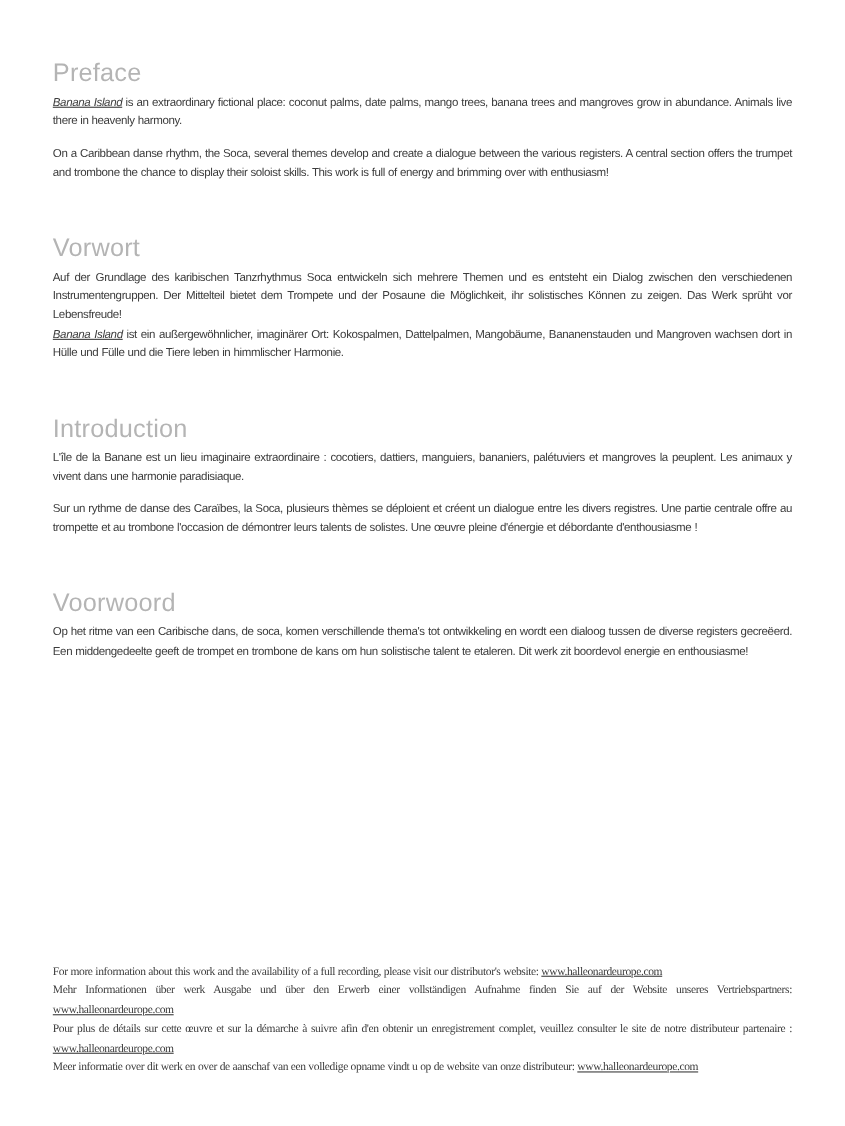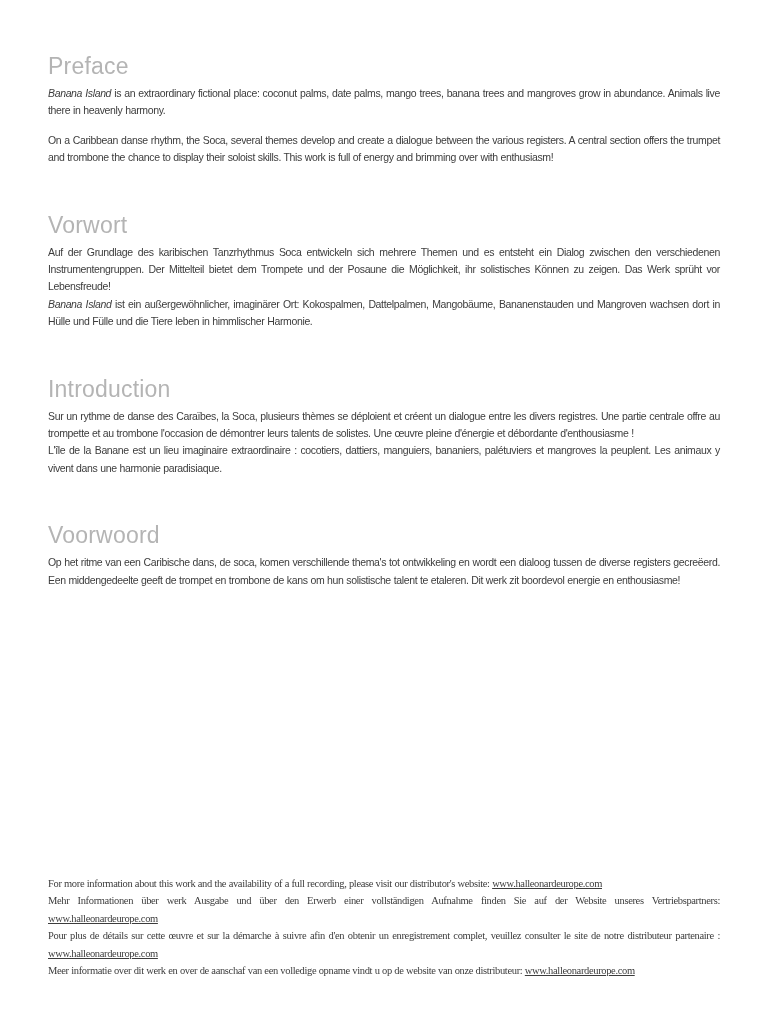--- a/index.html
+++ b/index.html
@@ -29,21 +29,21 @@
   .body-para {
     margin: 0 0 12px 0;
     font-size: 10.5px;
     letter-spacing: -0.35px;
     word-spacing: 0.2px;
     line-height: 17.4px;
     color: #3c3c3c;
     text-align: justify;
   }
   .body-para.last { margin-bottom: 0; }
-  .body-para em { font-style: italic; }
+  .body-para em { font-style: italic; text-decoration: underline; }
   .footer {
     position: absolute;
     left: 48px;
     right: 48px;
     top: 875px;
   }
   .footer-para {
     margin: 0;
     font-size: 10.5px;
     letter-spacing: -0.35px;
@@ -72,22 +72,22 @@
     </section>
 
     <section class="lang-section">
       <h2 class="section-heading">Vorwort</h2>
       <p class="body-para last">Auf der Grundlage des karibischen Tanzrhythmus Soca entwickeln sich mehrere Themen und es entsteht ein Dialog zwischen den verschiedenen Instrumentengruppen. Der Mittelteil bietet dem Trompete und der Posaune die Möglichkeit, ihr solistisches Können zu zeigen. Das Werk sprüht vor Lebensfreude!</p>
       <p class="body-para"><em>Banana Island</em><span> ist ein außergewöhnlicher, imaginärer Ort: Kokospalmen, Dattelpalmen, Mangobäume, Bananenstauden und Mangroven wachsen dort in Hülle und Fülle und die Tiere leben in himmlischer Harmonie.</span></p>
     </section>
 
     <section class="lang-section">
       <h2 class="section-heading">Introduction</h2>
+      <p class="body-para"><em></em><span>L'île de la Banane est un lieu imaginaire extraordinaire : cocotiers, dattiers, manguiers, bananiers, palétuviers et mangroves la peuplent. Les animaux y vivent dans une harmonie paradisiaque.</span></p>
       <p class="body-para last">Sur un rythme de danse des Caraïbes, la Soca, plusieurs thèmes se déploient et créent un dialogue entre les divers registres. Une partie centrale offre au trompette et au trombone l'occasion de démontrer leurs talents de solistes. Une œuvre pleine d'énergie et débordante d'enthousiasme !</p>
-      <p class="body-para"><em></em><span>L'île de la Banane est un lieu imaginaire extraordinaire : cocotiers, dattiers, manguiers, bananiers, palétuviers et mangroves la peuplent. Les animaux y vivent dans une harmonie paradisiaque.</span></p>
     </section>
 
     <section class="lang-section">
       <h2 class="section-heading">Voorwoord</h2>
       <p class="body-para last">Op het ritme van een Caribische dans, de soca, komen verschillende thema's tot ontwikkeling en wordt een dialoog tussen de diverse registers gecreëerd. Een middengedeelte geeft de trompet en trombone de kans om hun solistische talent te etaleren. Dit werk zit boordevol energie en enthousiasme!</p>
     </section>
 
   </div>
 
   <footer class="footer">

